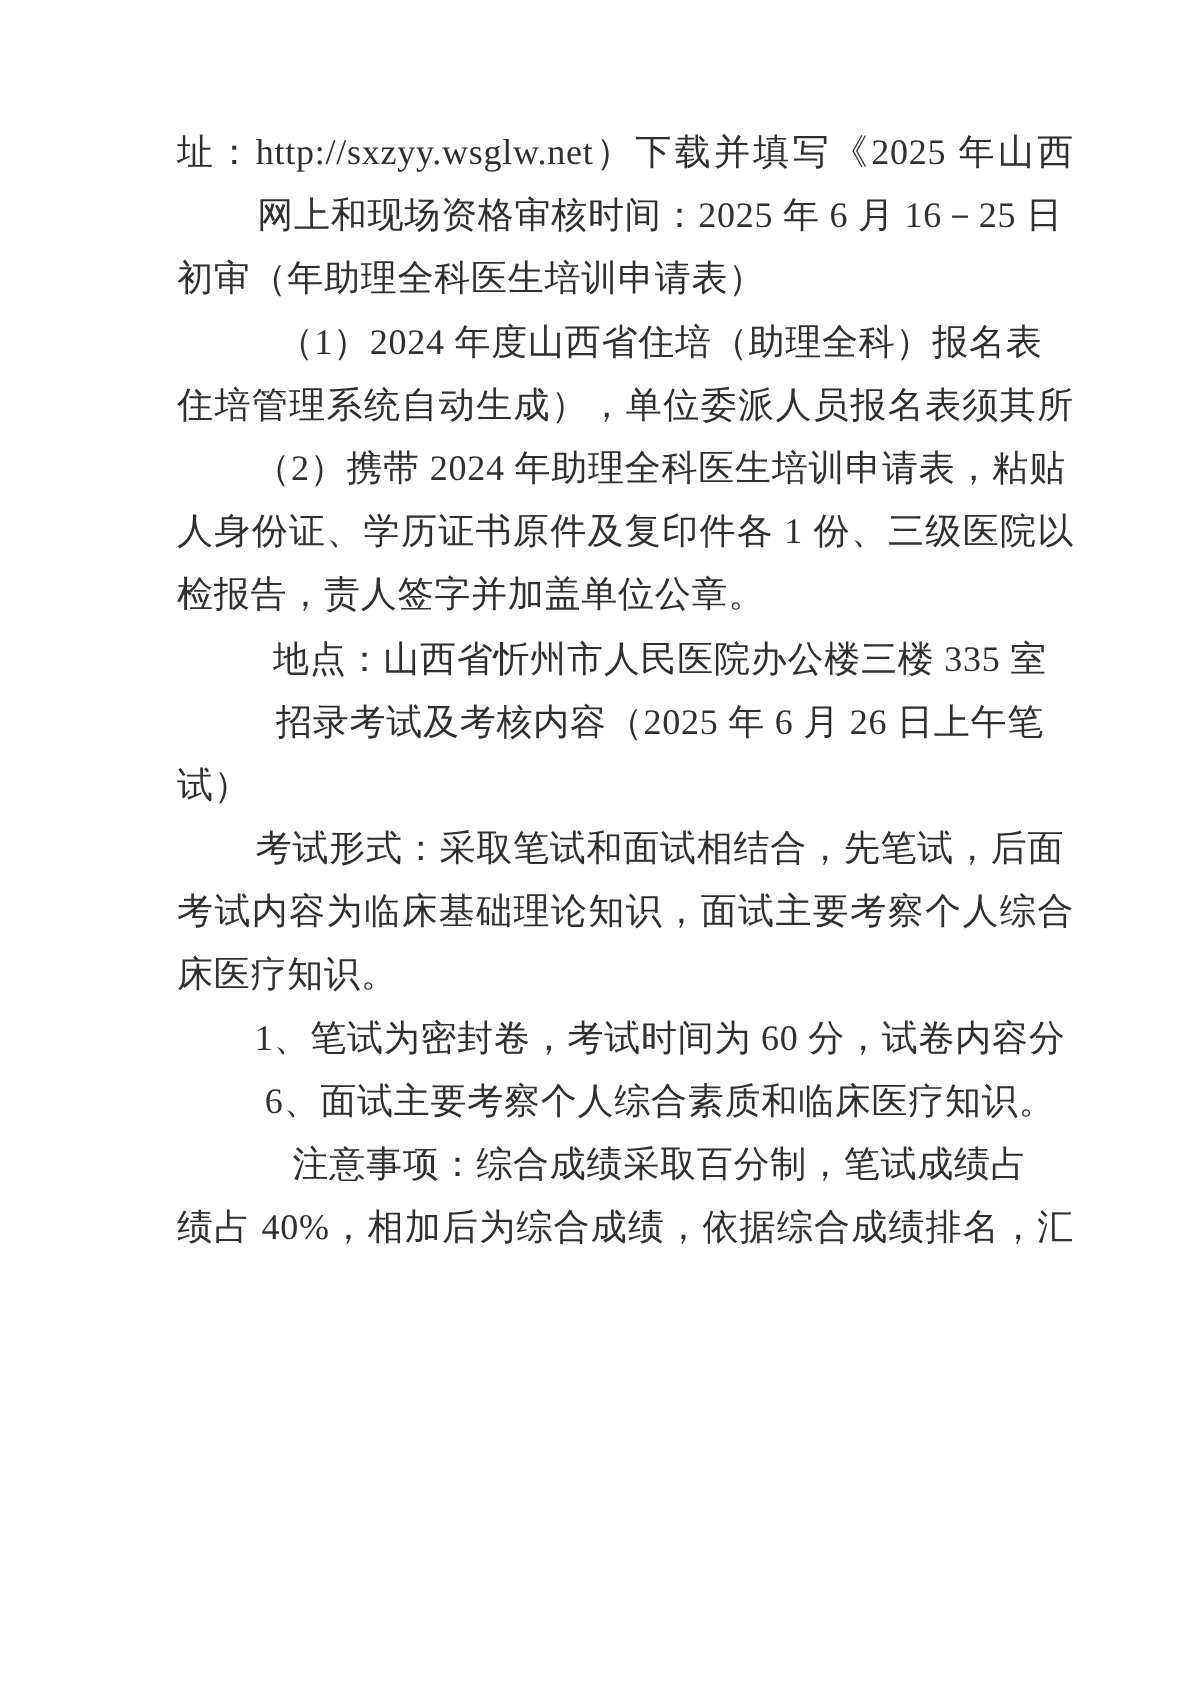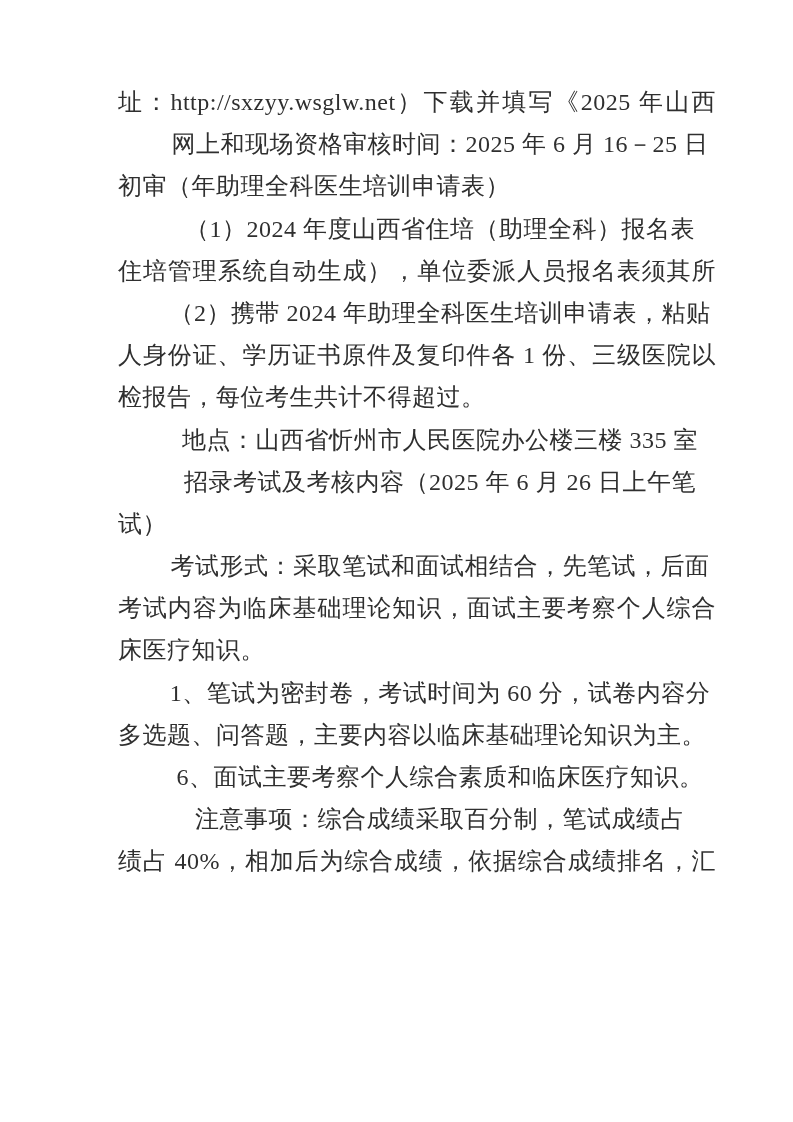--- a/index.html
+++ b/index.html
@@ -66,37 +66,36 @@
         <div class="line fill indent">网上和现场资格审核时间：2025 年 6 月 16－25 日进行现场</div>
         <div class="line">初审（年助理全科医生培训申请表）</div>
       </div>
       <div class="paragraph">
         <div class="line fill indent">（1）2024 年度山西省住培（助理全科）报名表（报名表由</div>
         <div class="line fill">住培管理系统自动生成），单位委派人员报名表须其所在单位负</div>
       </div>
       <div class="paragraph">
         <div class="line fill indent">（2）携带 2024 年助理全科医生培训申请表，粘贴照片、本</div>
         <div class="line fill">人身份证、学历证书原件及复印件各 1 份、三级医院以上健康体</div>
-        <div class="line">检报告，每位考生共计不得超过。</div>
+        <div class="line">检报告，责人签字并加盖单位公章。</div>
       </div>
       <div class="paragraph">
         <div class="line indent">地点：山西省忻州市人民医院办公楼三楼 335 室</div>
       </div>
       <div class="paragraph">
         <div class="line fill indent">招录考试及考核内容（2025 年 6 月 26 日上午笔试，下午面</div>
         <div class="line">试）</div>
       </div>
       <div class="paragraph">
         <div class="line fill indent">考试形式：采取笔试和面试相结合，先笔试，后面试。理论</div>
         <div class="line fill">考试内容为临床基础理论知识，面试主要考察个人综合素质和临</div>
         <div class="line">床医疗知识。</div>
       </div>
       <div class="paragraph">
         <div class="line fill indent">1、笔试为密封卷，考试时间为 60 分，试卷内容分单选题、</div>
-        <div class="line">多选题、问答题，主要内容以临床基础理论知识为主。</div>
       </div>
       <div class="paragraph">
         <div class="line indent">6、面试主要考察个人综合素质和临床医疗知识。</div>
       </div>
       <div class="paragraph">
         <div class="line fill indent">注意事项：综合成绩采取百分制，笔试成绩占 60%、面试成</div>
         <div class="line fill">绩占 40%，相加后为综合成绩，依据综合成绩排名，汇总成绩于</div>
       </div>
     </div>
 </div>

